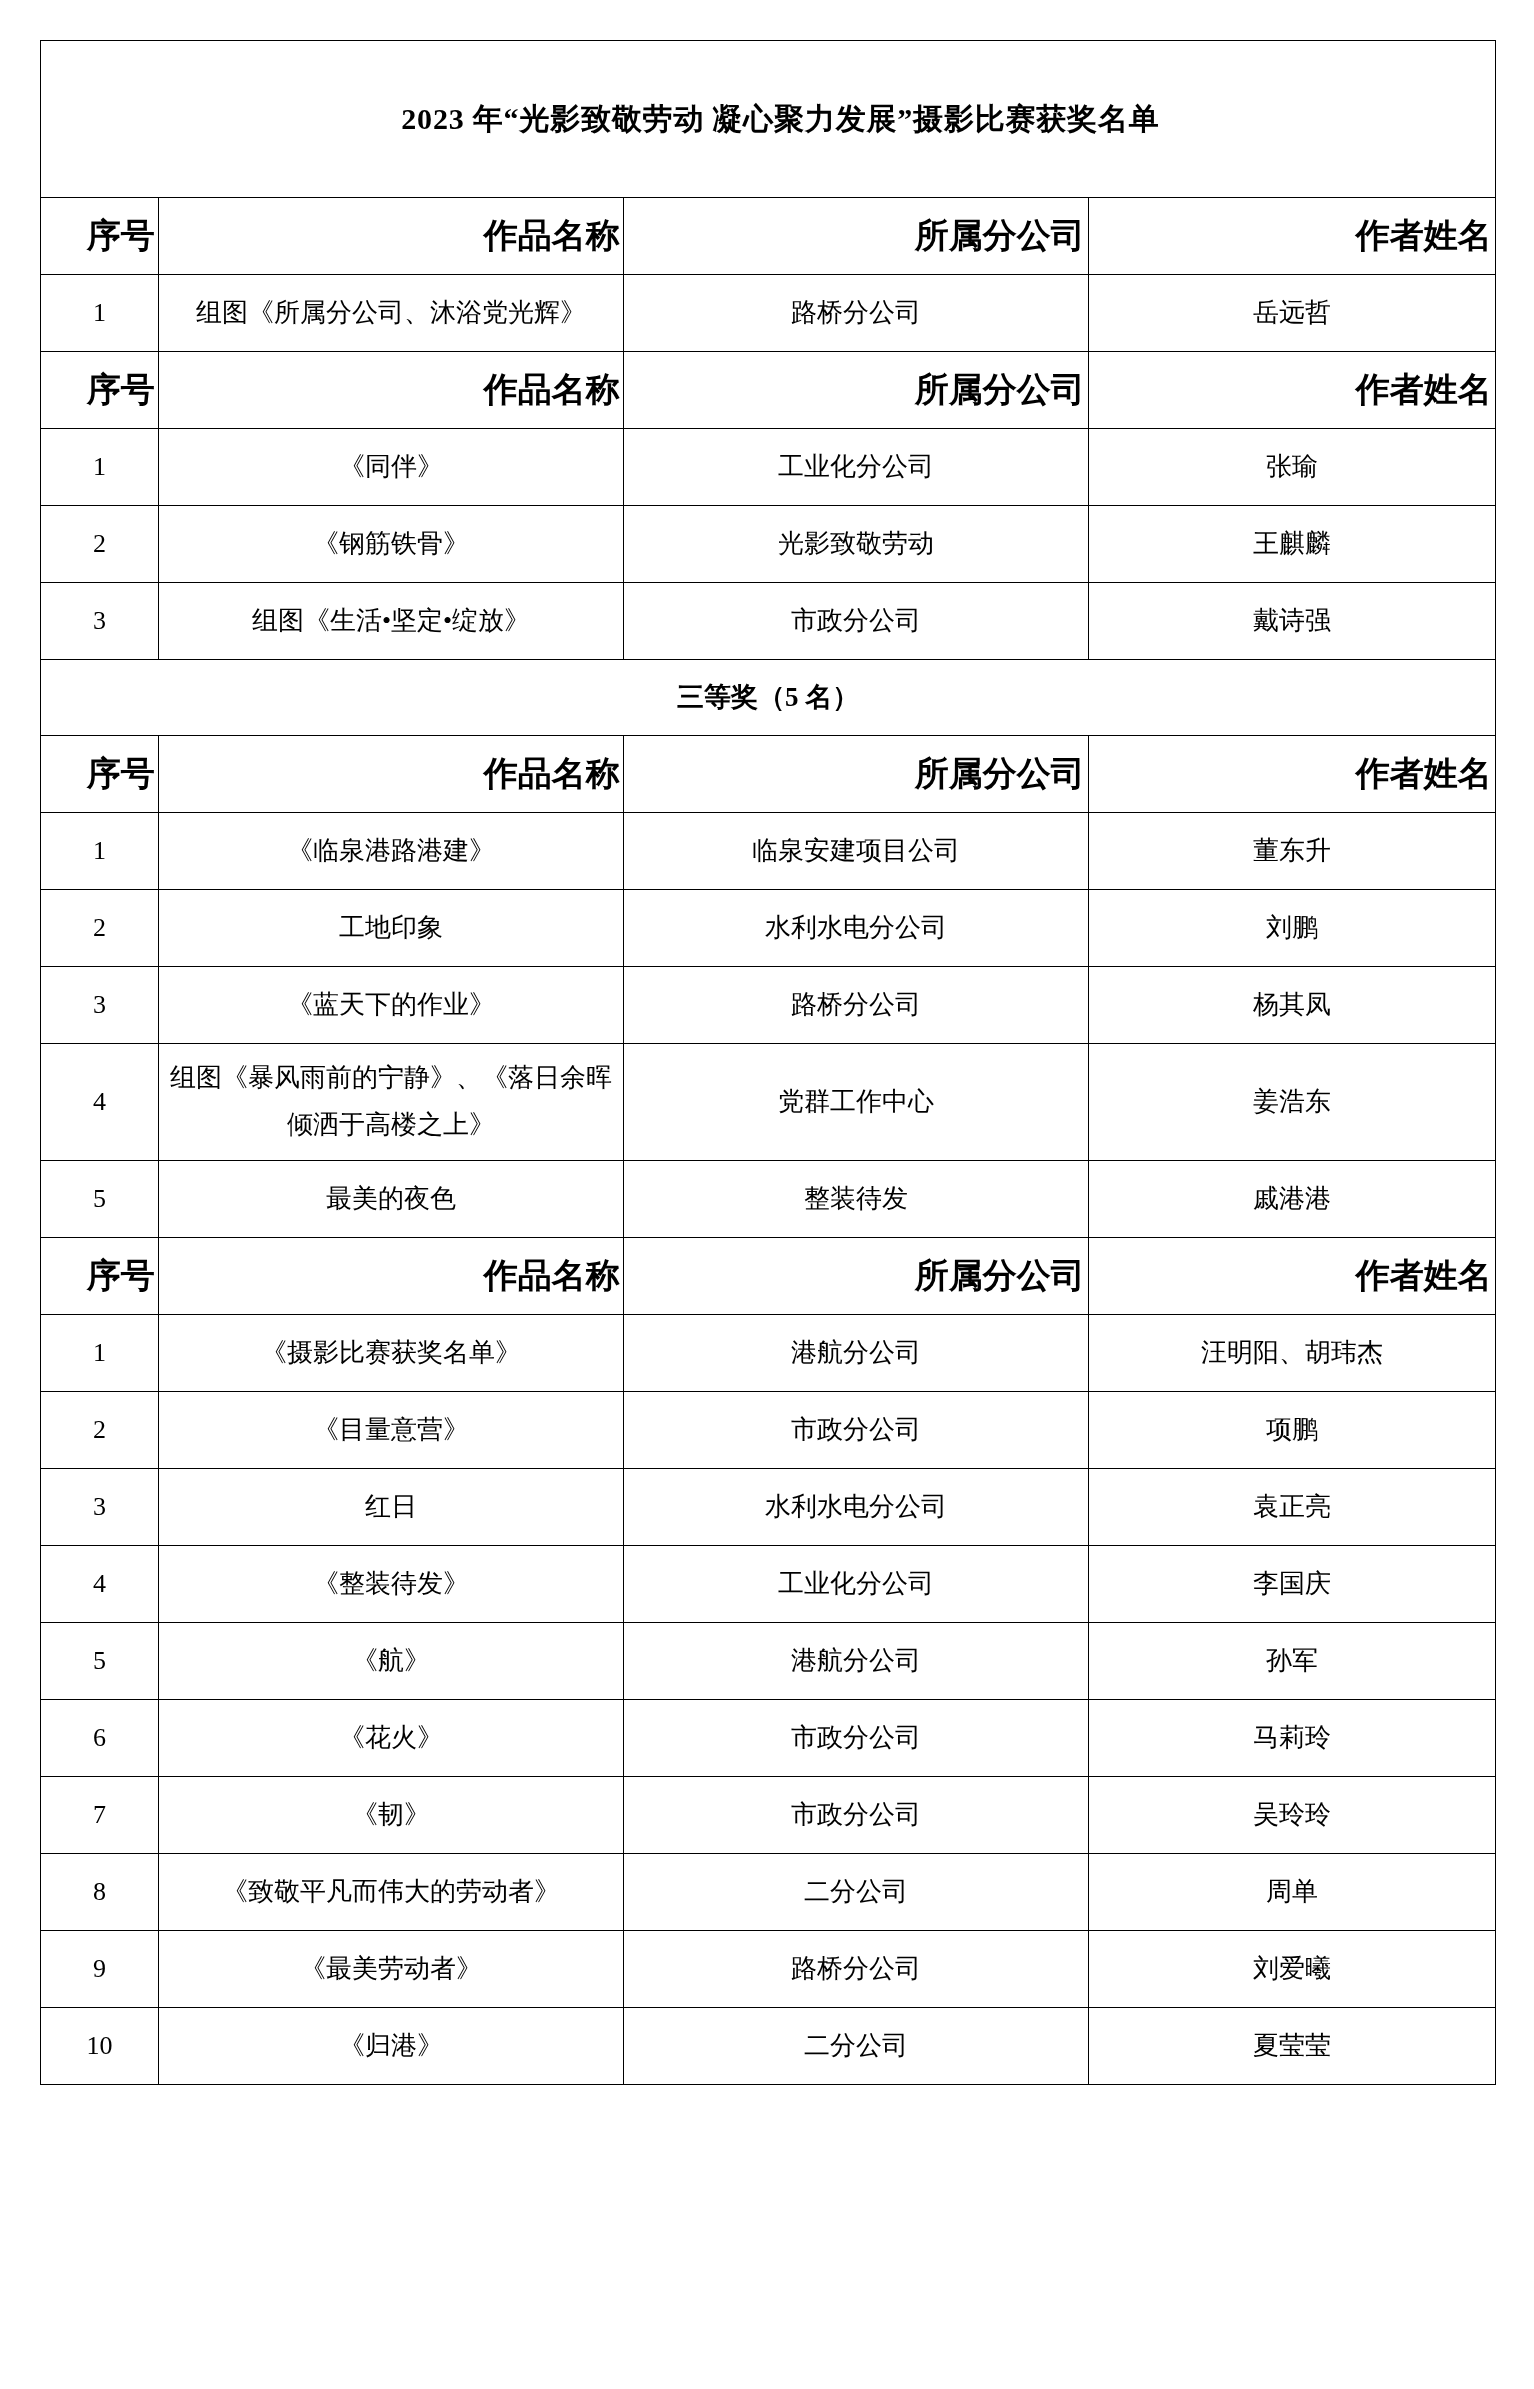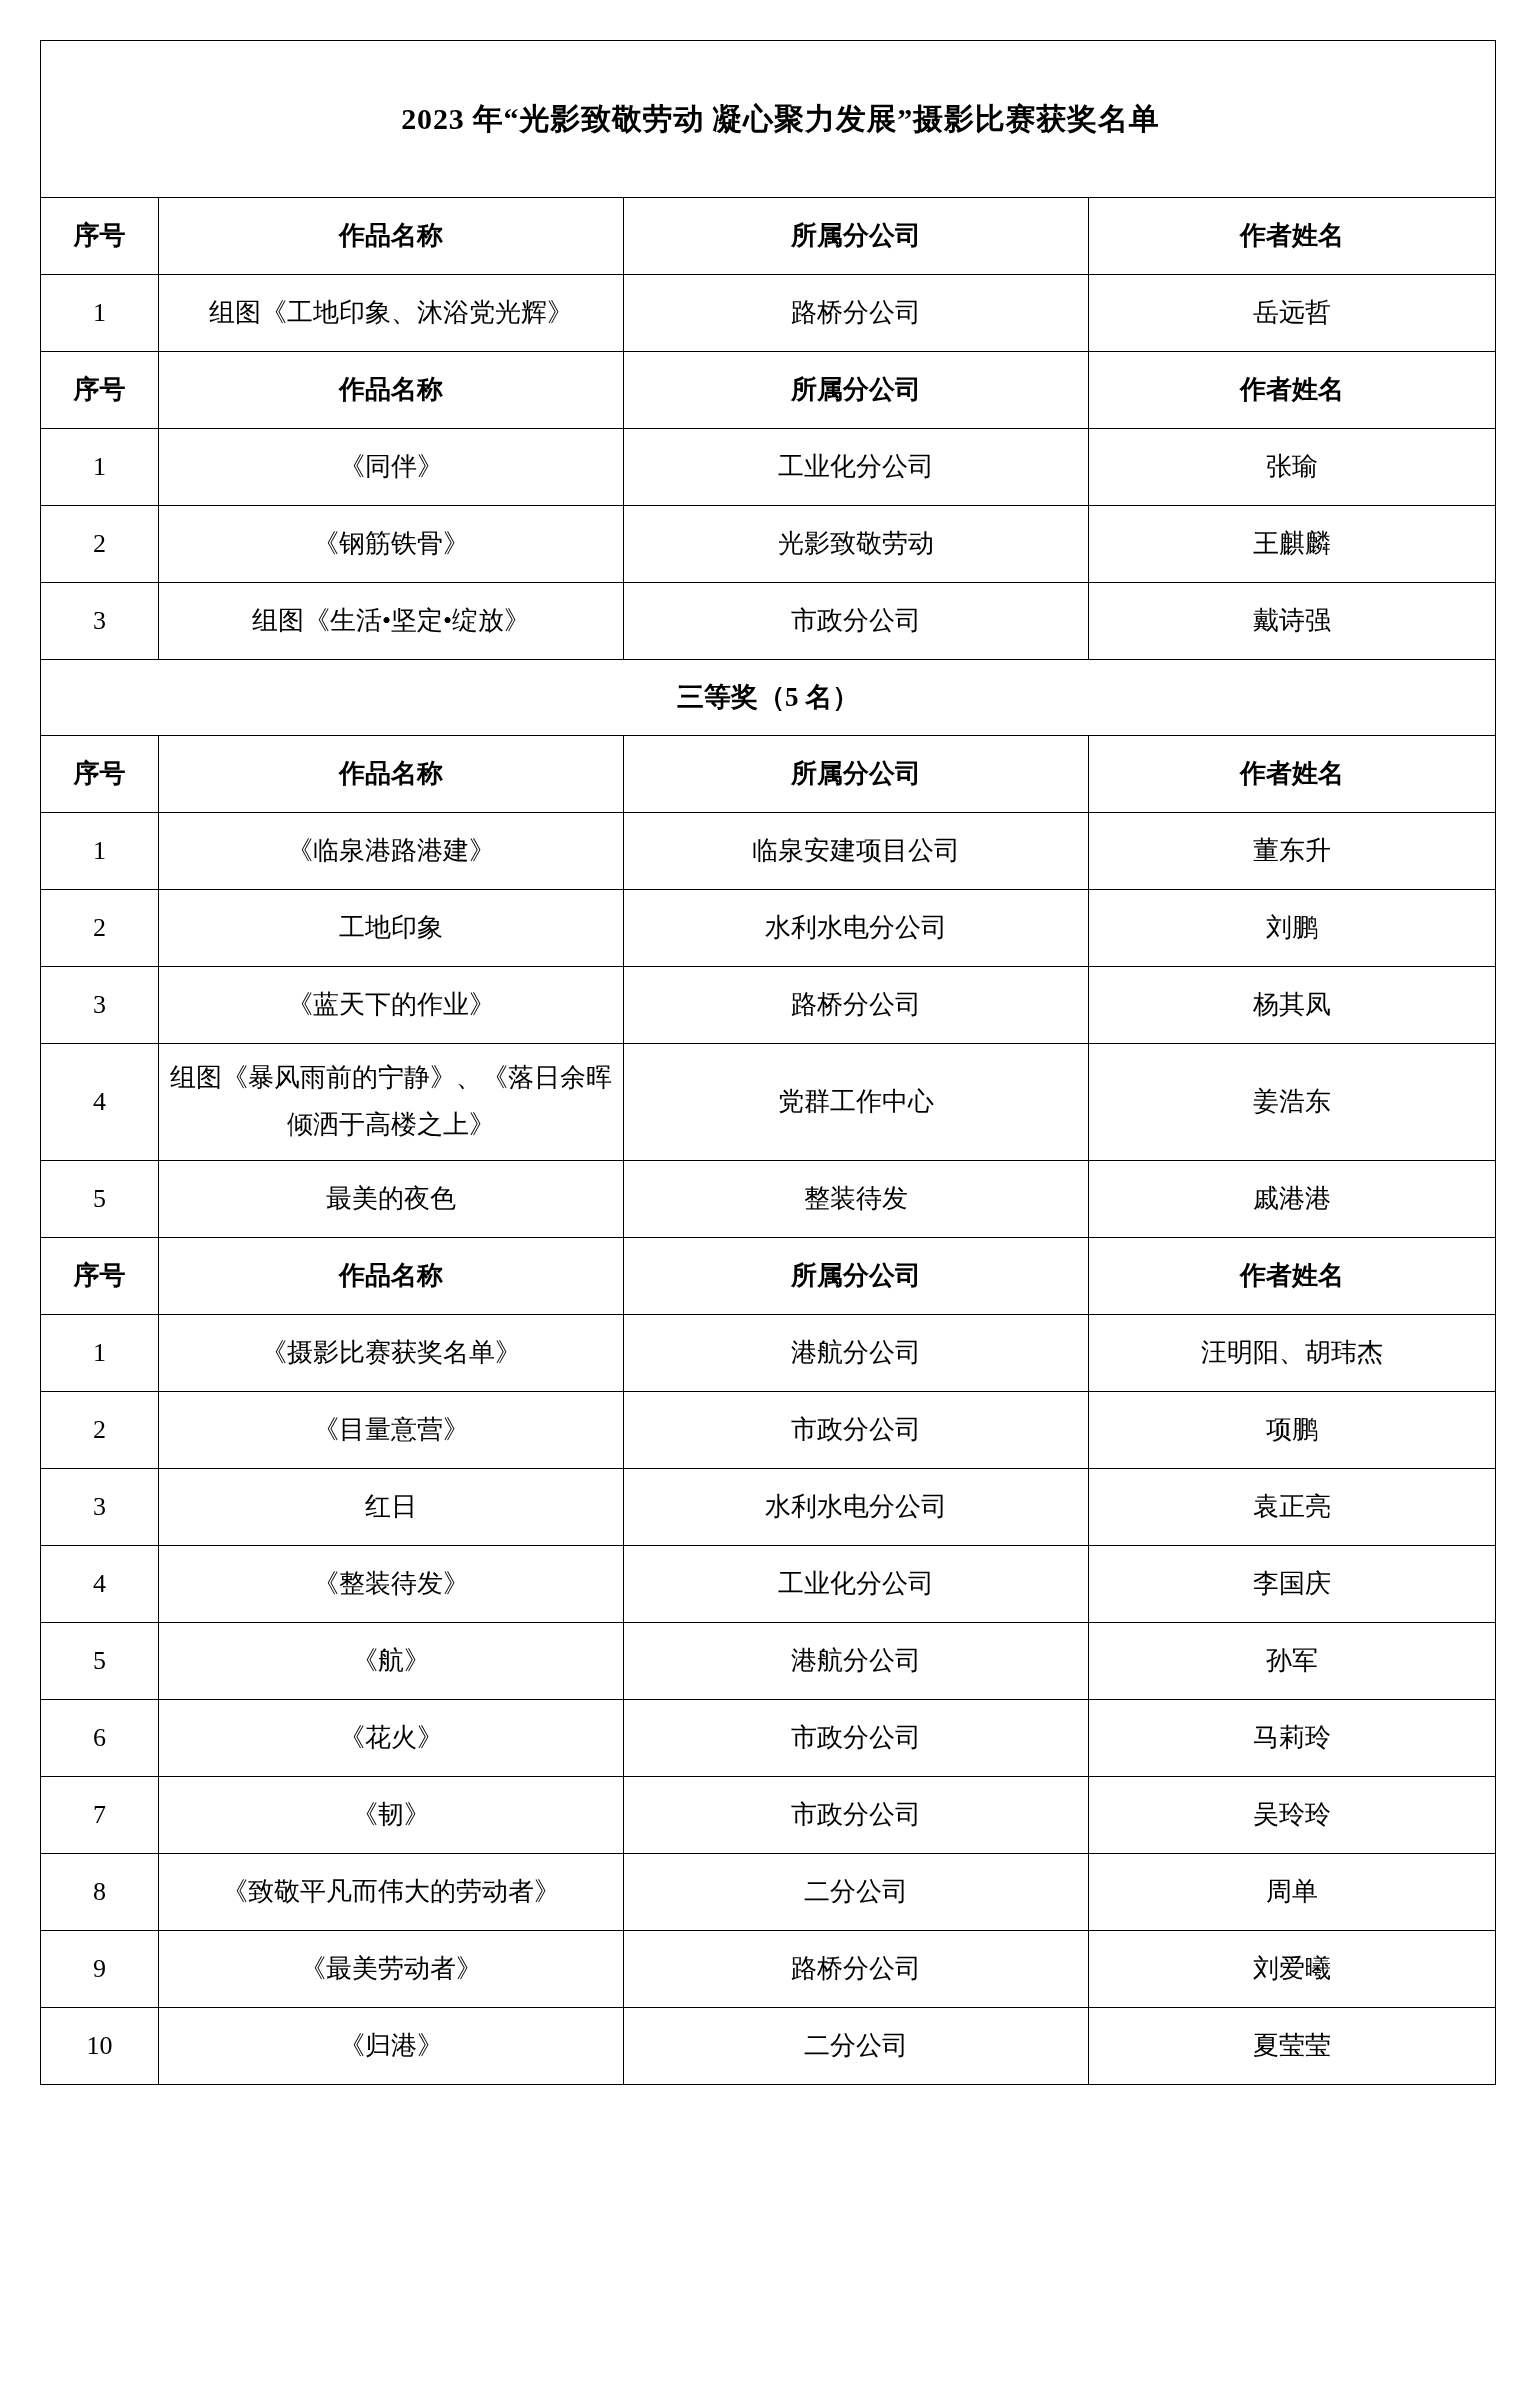--- a/index.html
+++ b/index.html
@@ -32,23 +32,24 @@
     letter-spacing:0.8px;
     padding-left:28px;
   }
   .section-cell{
     height:75px;
     font-size:27px;
     font-weight:bold;
   }
   th.col-head{
     height:76px;
-    font-size:26px;
+    font-size:34px;
     font-weight:bold;
     font-family:"Liberation Serif","DejaVu Serif",serif;
+    text-align:right;
   }
   td.data{
     height:76px;
     font-size:26px;
     font-weight:normal;
   }
   tr.tall td.data{
     height:116px;
   }
 </style>
@@ -69,21 +70,21 @@
   </tr>
 
   <tr>
     <th class="col-head">序号</th>
     <th class="col-head">作品名称</th>
     <th class="col-head">所属分公司</th>
     <th class="col-head">作者姓名</th>
   </tr>
   <tr>
     <td class="data">1</td>
-    <td class="data">组图《工地印象、沐浴党光辉》</td>
+    <td class="data">组图《所属分公司、沐浴党光辉》</td>
     <td class="data">路桥分公司</td>
     <td class="data">岳远哲</td>
   </tr>
 
   <tr>
     <th class="col-head">序号</th>
     <th class="col-head">作品名称</th>
     <th class="col-head">所属分公司</th>
     <th class="col-head">作者姓名</th>
   </tr>

